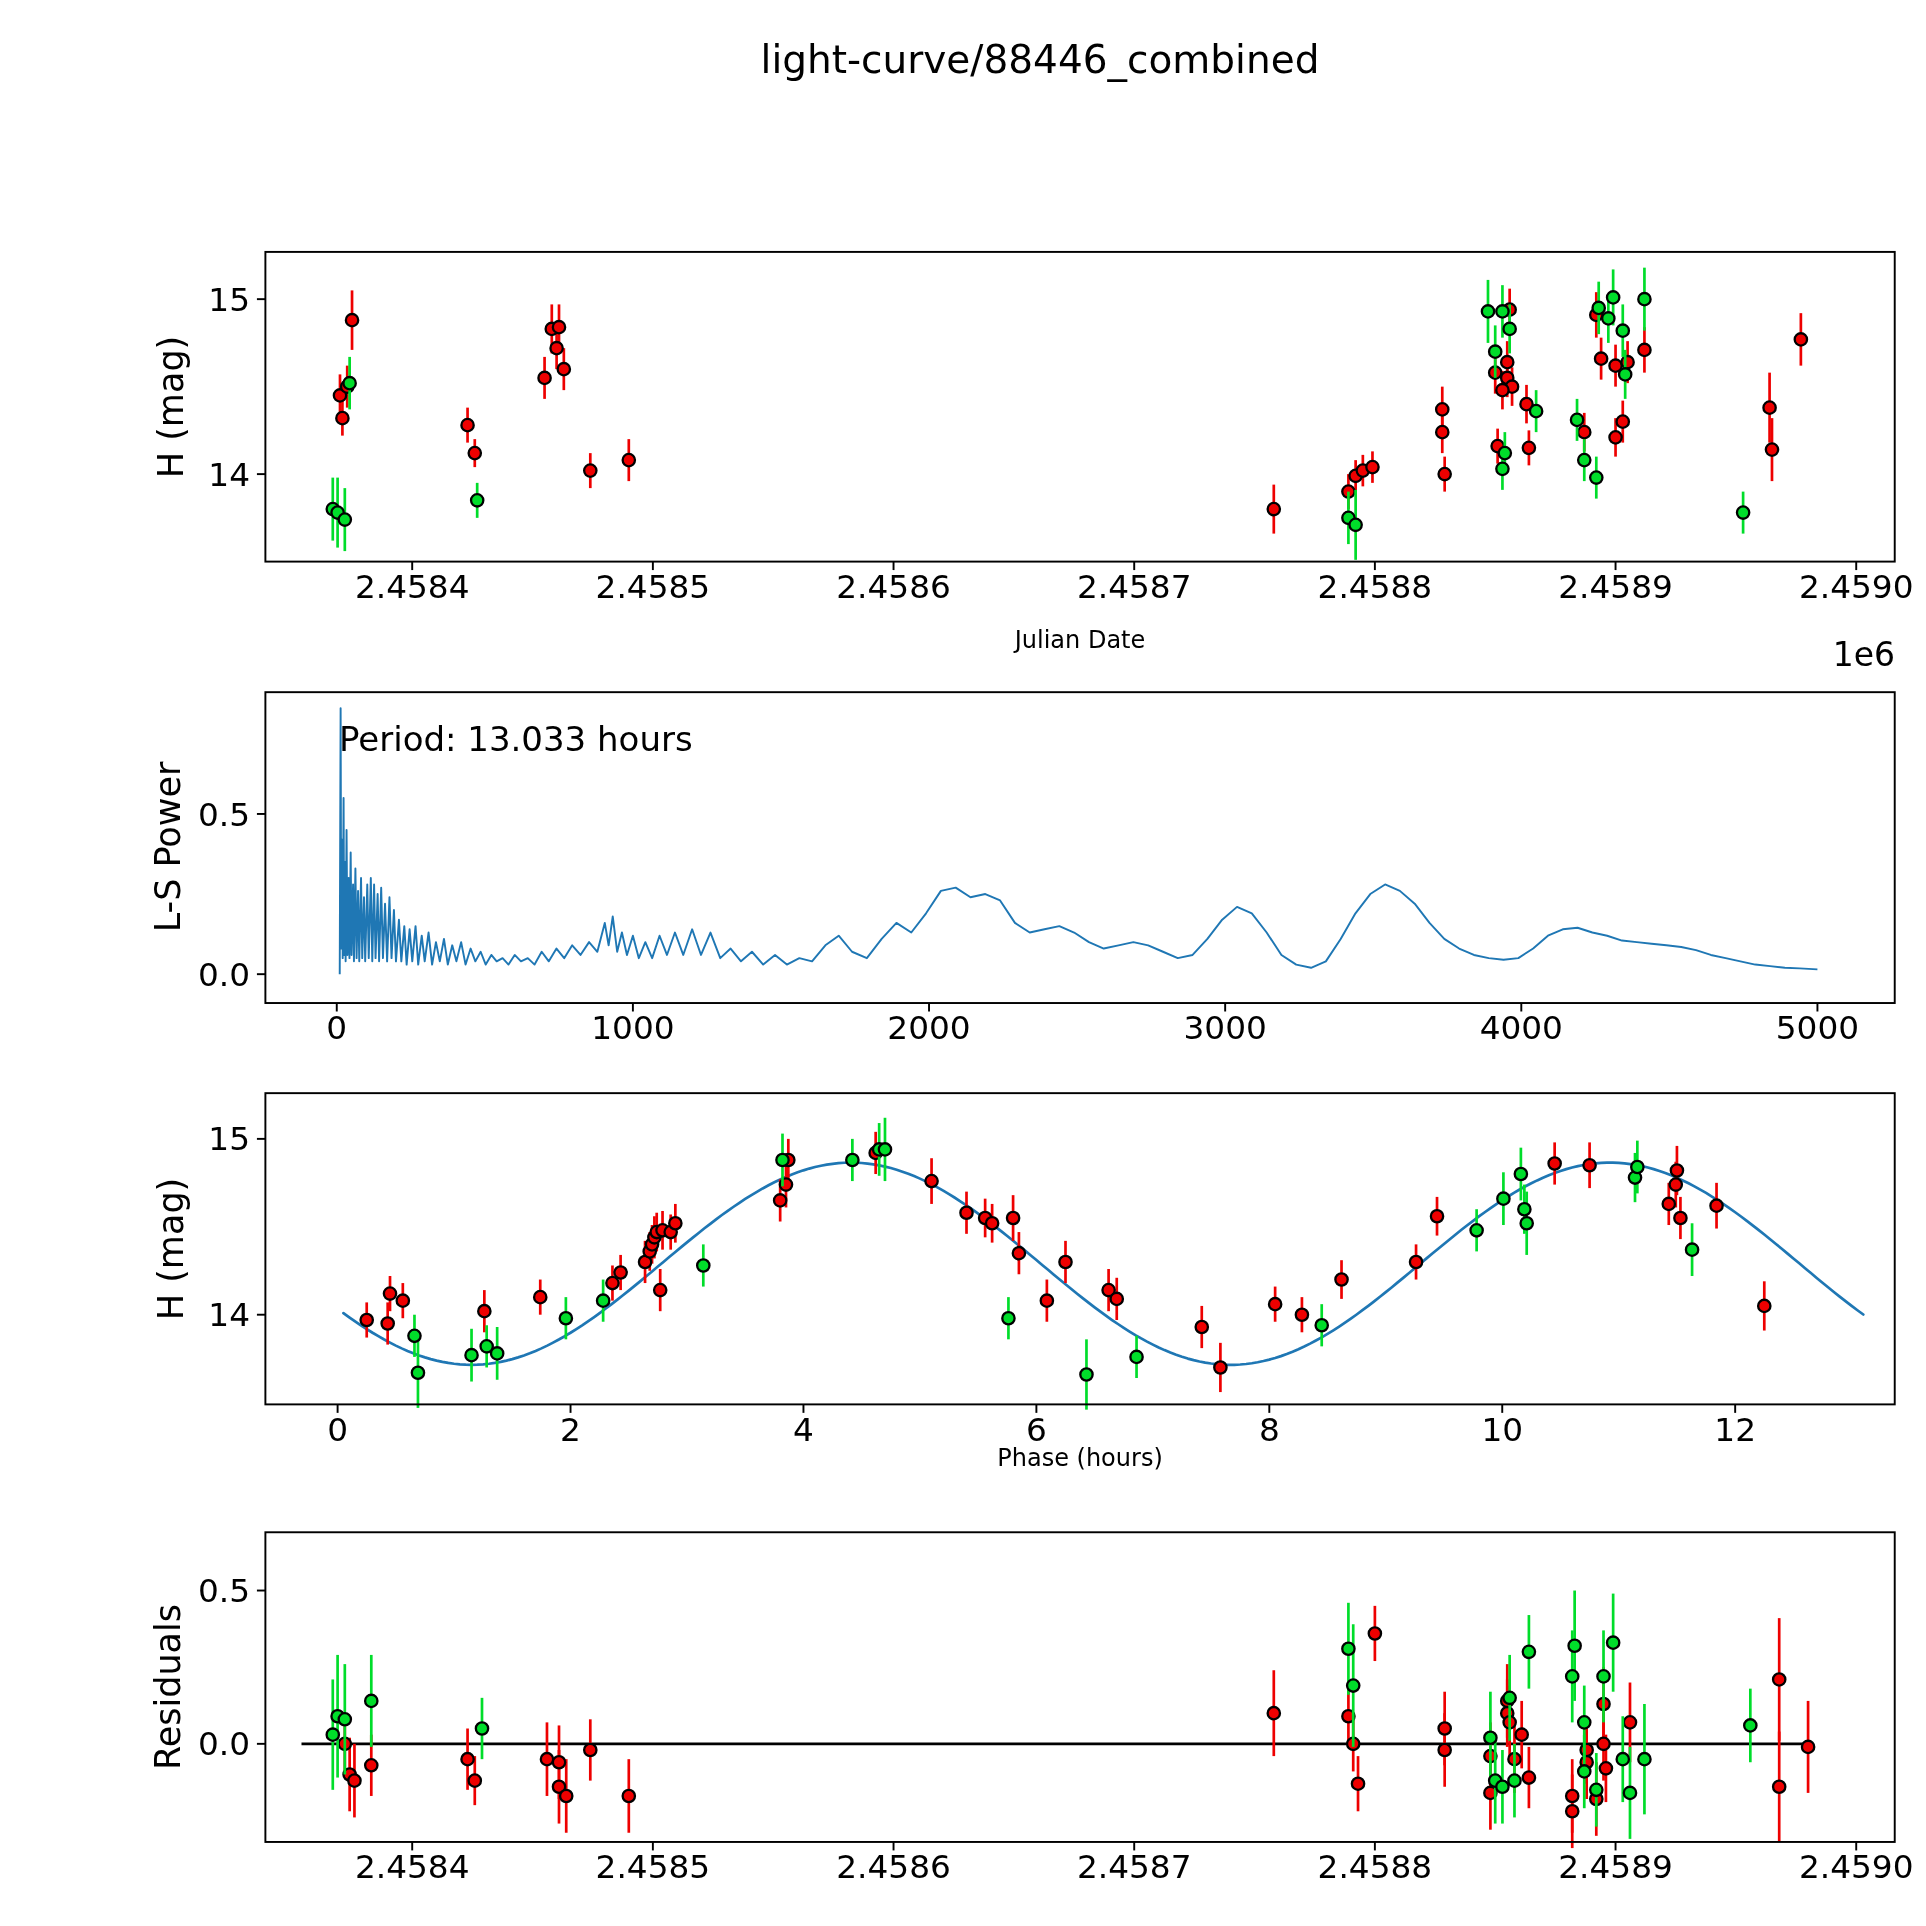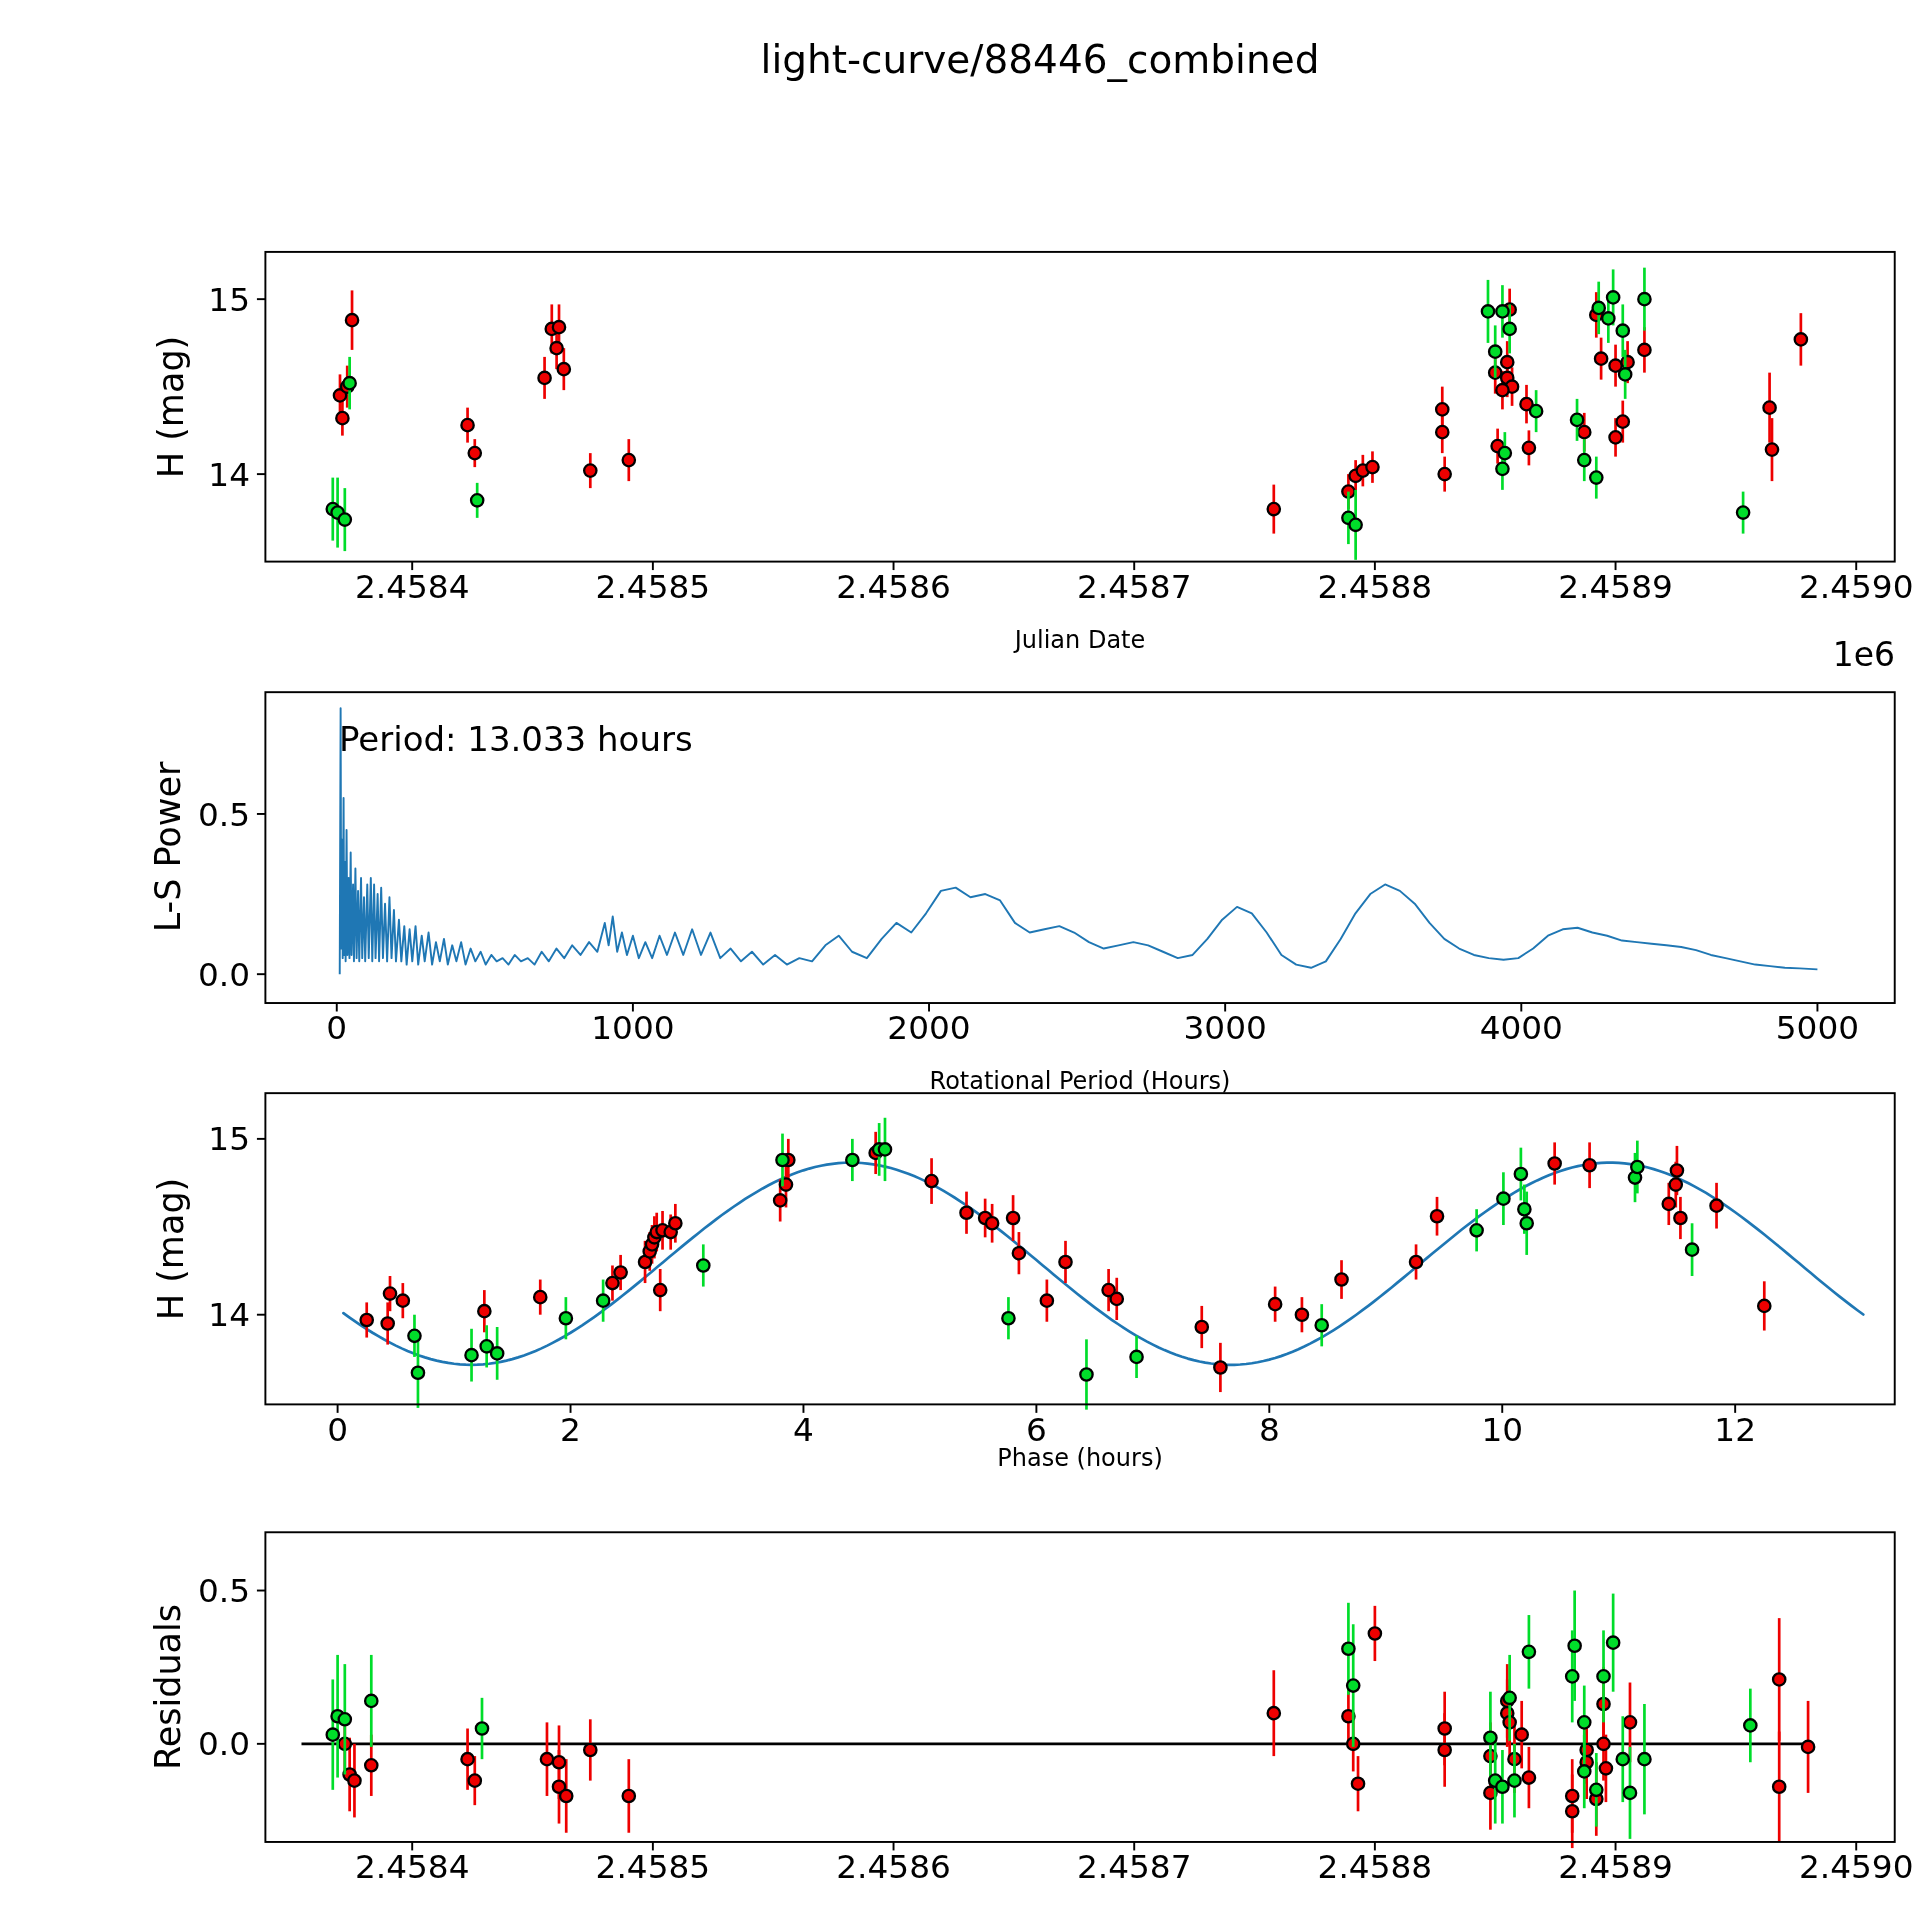--- a/index.html
+++ b/index.html
@@ -514,21 +514,20 @@
         <line x1="667" y1="4129.247524752475" x2="689" y2="4129.247524752475" stroke="#000" stroke-width="5"></line>
         <text x="649" y="4159.247524752475" text-anchor="end" font-size="85" fill="#000">0.5</text>
       </g>
     </svg>
 
   <div class="ylabel" style="left:171px;top:407px;">H (mag)</div>
   <div class="axlabel" style="left:1080px;top:640px;">Julian Date</div>
   <div class="offset-label" style="left:1895px;top:631px;">1e6</div>
 
   <div class="ylabel" style="left:168px;top:847px;">L-S Power</div>
-  <div class="axlabel" style="left:1080px;top:1081px;">Rotational Period (Hours)</div>
   <div class="annotation" style="left:339px;top:739px;">Period: 13.033 hours</div>
 
   <div class="ylabel" style="left:171px;top:1249px;">H (mag)</div>
   <div class="axlabel" style="left:1080px;top:1438px;margin-top:20px;">Phase (hours)</div>
 
   <div class="ylabel" style="left:168px;top:1687px;">Residuals</div>
 
   <div class="offset-label" style="left:1895px;top:1916px;">1e6</div>
 
 </div>

